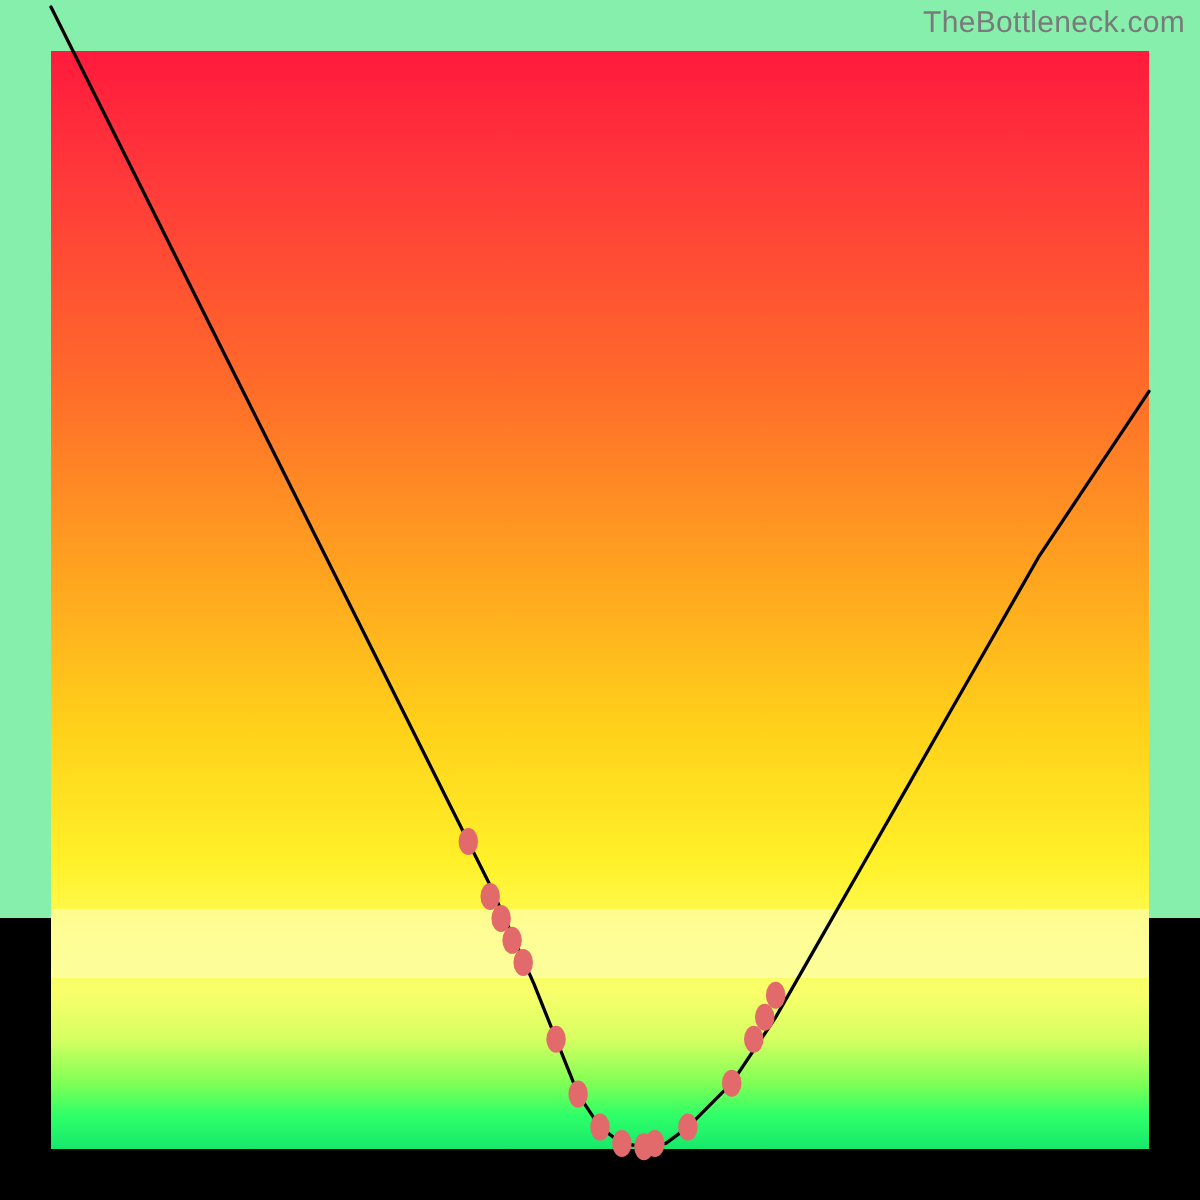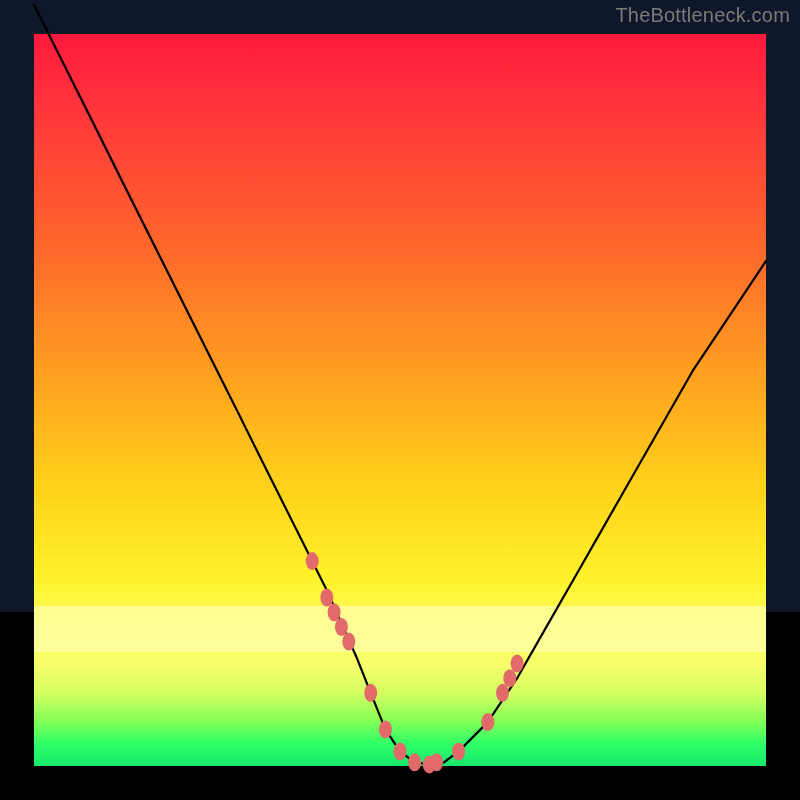--- a/index.html
+++ b/index.html
@@ -9,21 +9,21 @@
     height: 800px;
     background: #000;
     overflow: hidden;
   }
   .frame {
     position: absolute;
     left: 0;
     top: 0;
     width: 800px;
     height: 612px;
-    background: #0f172a;
+    background: #86efac;
   }
   .plot-area {
     position: absolute;
     left: 34px;
     top: 34px;
     width: 732px;
     height: 732px;
     
     background: linear-gradient(
       to bottom,

